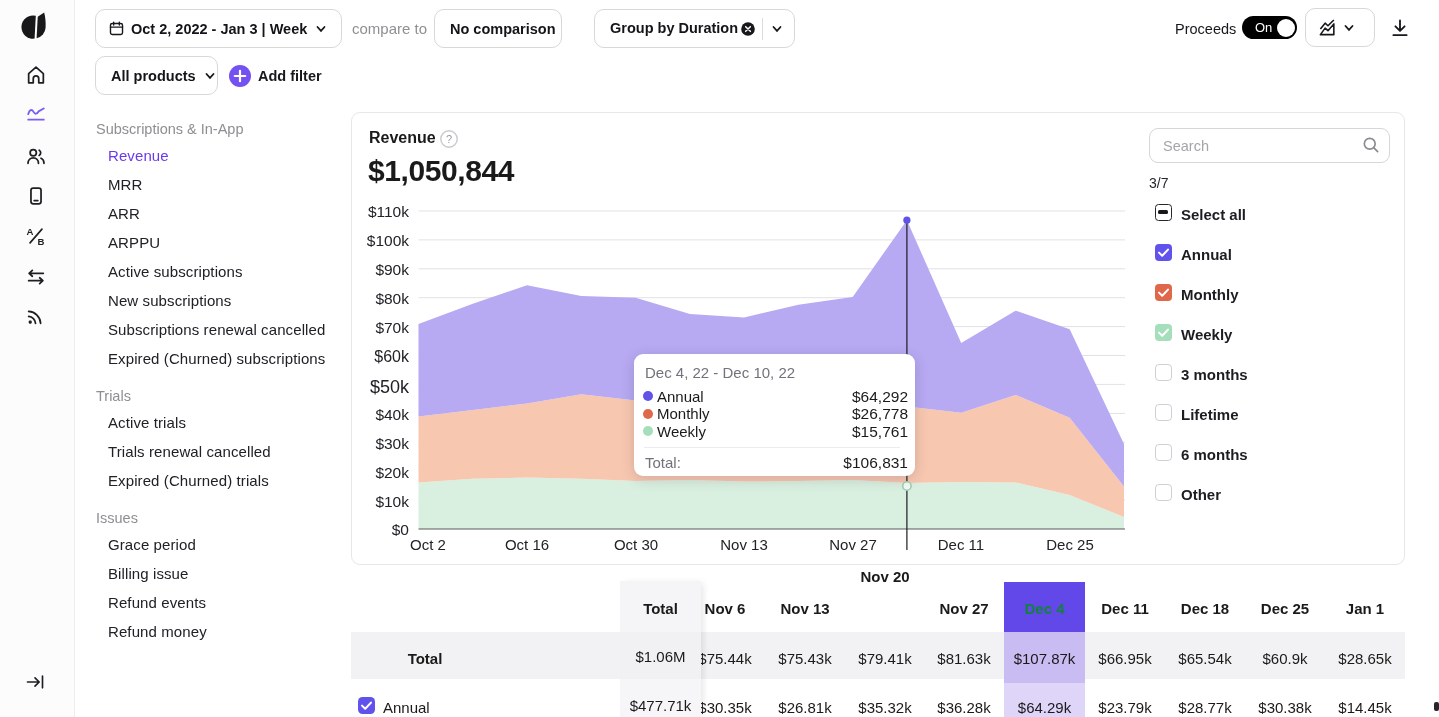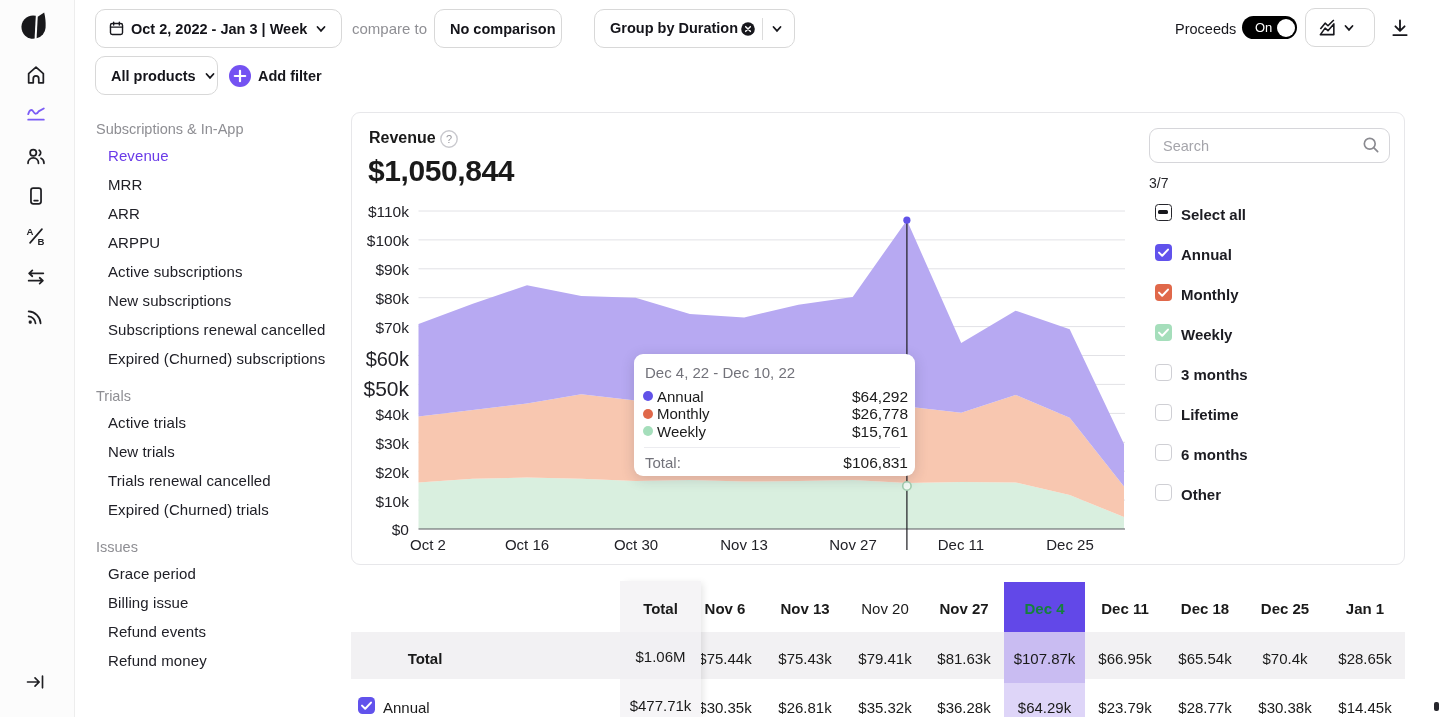--- a/index.html
+++ b/index.html
@@ -137,21 +137,20 @@
   <div class="it active">Revenue</div>
   <div class="it">MRR</div>
   <div class="it">ARR</div>
   <div class="it">ARPPU</div>
   <div class="it">Active subscriptions</div>
   <div class="it">New subscriptions</div>
   <div class="it">Subscriptions renewal cancelled</div>
   <div class="it">Expired (Churned) subscriptions</div>
   <div class="hd" style="margin-top:6px">Trials</div>
   <div class="it">Active trials</div>
-  <div class="it">New trials</div>
   <div class="it">Trials renewal cancelled</div>
   <div class="it">Expired (Churned) trials</div>
   <div class="hd" style="margin-top:6px">Issues</div>
   <div class="it">Grace period</div>
   <div class="it">Billing issue</div>
   <div class="it">Refund events</div>
   <div class="it">Refund money</div>
 </div>
 
 <div id="card">
@@ -183,22 +182,22 @@
     <line x1="554.9" y1="107" x2="554.9" y2="437" stroke="#1d1d22" stroke-width="1.2"></line>
     <circle cx="554.9" cy="107.2" r="3.6" fill="#6152e8"></circle>
     <circle cx="554.9" cy="373" r="4.2" fill="#f2faf4" stroke="#a3ceb0" stroke-width="1.6"></circle>
   </svg>
 
   <div class="axlab" style="right:995px; top:90px; width:60px; text-align:right; font-size:15.5px;">$110k</div>
   <div class="axlab" style="right:995px; top:119px; width:60px; text-align:right; font-size:15.5px;">$100k</div>
   <div class="axlab" style="right:995px; top:148px; width:60px; text-align:right; font-size:15.5px;">$90k</div>
   <div class="axlab" style="right:995px; top:177px; width:60px; text-align:right; font-size:15.5px;">$80k</div>
   <div class="axlab" style="right:995px; top:206px; width:60px; text-align:right; font-size:15.5px;">$70k</div>
-  <div class="axlab" style="right:995px; top:235px; width:60px; text-align:right; font-size:20px;">$60k</div>
-  <div class="axlab" style="right:995px; top:264px; width:60px; text-align:right; font-size:21px;">$50k</div>
+  <div class="axlab" style="right:995px; top:235px; width:60px; text-align:right; font-size:16px;">$60k</div>
+  <div class="axlab" style="right:995px; top:264px; width:60px; text-align:right; font-size:18px;">$50k</div>
   <div class="axlab" style="right:995px; top:293px; width:60px; text-align:right; font-size:15.5px;">$40k</div>
   <div class="axlab" style="right:995px; top:322px; width:60px; text-align:right; font-size:15.5px;">$30k</div>
   <div class="axlab" style="right:995px; top:351px; width:60px; text-align:right; font-size:15.5px;">$20k</div>
   <div class="axlab" style="right:995px; top:380px; width:60px; text-align:right; font-size:15.5px;">$10k</div>
   <div class="axlab" style="right:995px; top:408px; width:60px; text-align:right; font-size:15.5px;">$0</div>
 
   <div class="axlab" style="left:36px; top:423px; width:80px; text-align:center;">Oct 2</div>
   <div class="axlab" style="left:135px; top:423px; width:80px; text-align:center;">Oct 16</div>
   <div class="axlab" style="left:244px; top:423px; width:80px; text-align:center;">Oct 30</div>
   <div class="axlab" style="left:352px; top:423px; width:80px; text-align:center;">Nov 13</div>
@@ -257,37 +256,37 @@
 </div>
 
 <div class="trow" style="top:632px; height:47px; background:#f2f1f3;"></div>
 
 <div class="abs" style="left:1004px; top:582px; width:81px; height:50px; background:#6248e8;"></div>
 <div class="abs" style="left:1004px; top:632px; width:81px; height:51px; background:#c9bcf2;"></div>
 <div class="abs" style="left:1004px; top:683px; width:81px; height:34px; background:#ded5f8;"></div>
 
 <div class="tcell" style="left:685px; top:600px; font-weight:700;">Nov 6</div>
 <div class="tcell" style="left:765px; top:600px; font-weight:700;">Nov 13</div>
-<div class="tcell" style="left:845px; top:600px; font-weight:400;">Nov 20</div>
+<div class="tcell" style="left:845px; top:568px; font-weight:700;">Nov 20</div>
 <div class="tcell" style="left:924px; top:600px; font-weight:700;">Nov 27</div>
 <div class="tcell" style="left:1004px; top:600px; font-weight:700; color:#15803d; width:81px;">Dec 4</div>
 <div class="tcell" style="left:1085px; top:600px; font-weight:700;">Dec 11</div>
 <div class="tcell" style="left:1165px; top:600px; font-weight:700;">Dec 18</div>
 <div class="tcell" style="left:1245px; top:600px; font-weight:700;">Dec 25</div>
 <div class="tcell" style="left:1325px; top:600px; font-weight:700;">Jan 1</div>
 
 <div class="tcell" style="left:385px; top:650px; font-weight:700;">Total</div>
 <div class="tcell" style="left:685px; top:650px;">$75.44k</div>
 <div class="tcell" style="left:765px; top:650px;">$75.43k</div>
 <div class="tcell" style="left:845px; top:650px;">$79.41k</div>
 <div class="tcell" style="left:924px; top:650px;">$81.63k</div>
 <div class="tcell" style="left:1004px; top:650px; width:81px;">$107.87k</div>
 <div class="tcell" style="left:1085px; top:650px;">$66.95k</div>
 <div class="tcell" style="left:1165px; top:650px;">$65.54k</div>
-<div class="tcell" style="left:1245px; top:650px;">$70.4k</div>
+<div class="tcell" style="left:1245px; top:650px;">$60.9k</div>
 <div class="tcell" style="left:1325px; top:650px;">$28.65k</div>
 
 <div class="abs" style="left:358px; top:697px; width:17px; height:17px; border-radius:4.5px; background:#6152ec;"><svg width="17" height="17" viewBox="0 0 17 17" fill="none" stroke="#fff" stroke-width="2" stroke-linecap="round" stroke-linejoin="round">
       <path d="M4 8.6 L7.2 11.8 L13 5.6"></path>
     </svg></div>
 <div class="abs" style="left:383px; top:699px; font-size:15px;">Annual</div>
 <div class="tcell" style="left:685px; top:699px;">$30.35k</div>
 <div class="tcell" style="left:765px; top:699px;">$26.81k</div>
 <div class="tcell" style="left:845px; top:699px;">$35.32k</div>
 <div class="tcell" style="left:924px; top:699px;">$36.28k</div>

